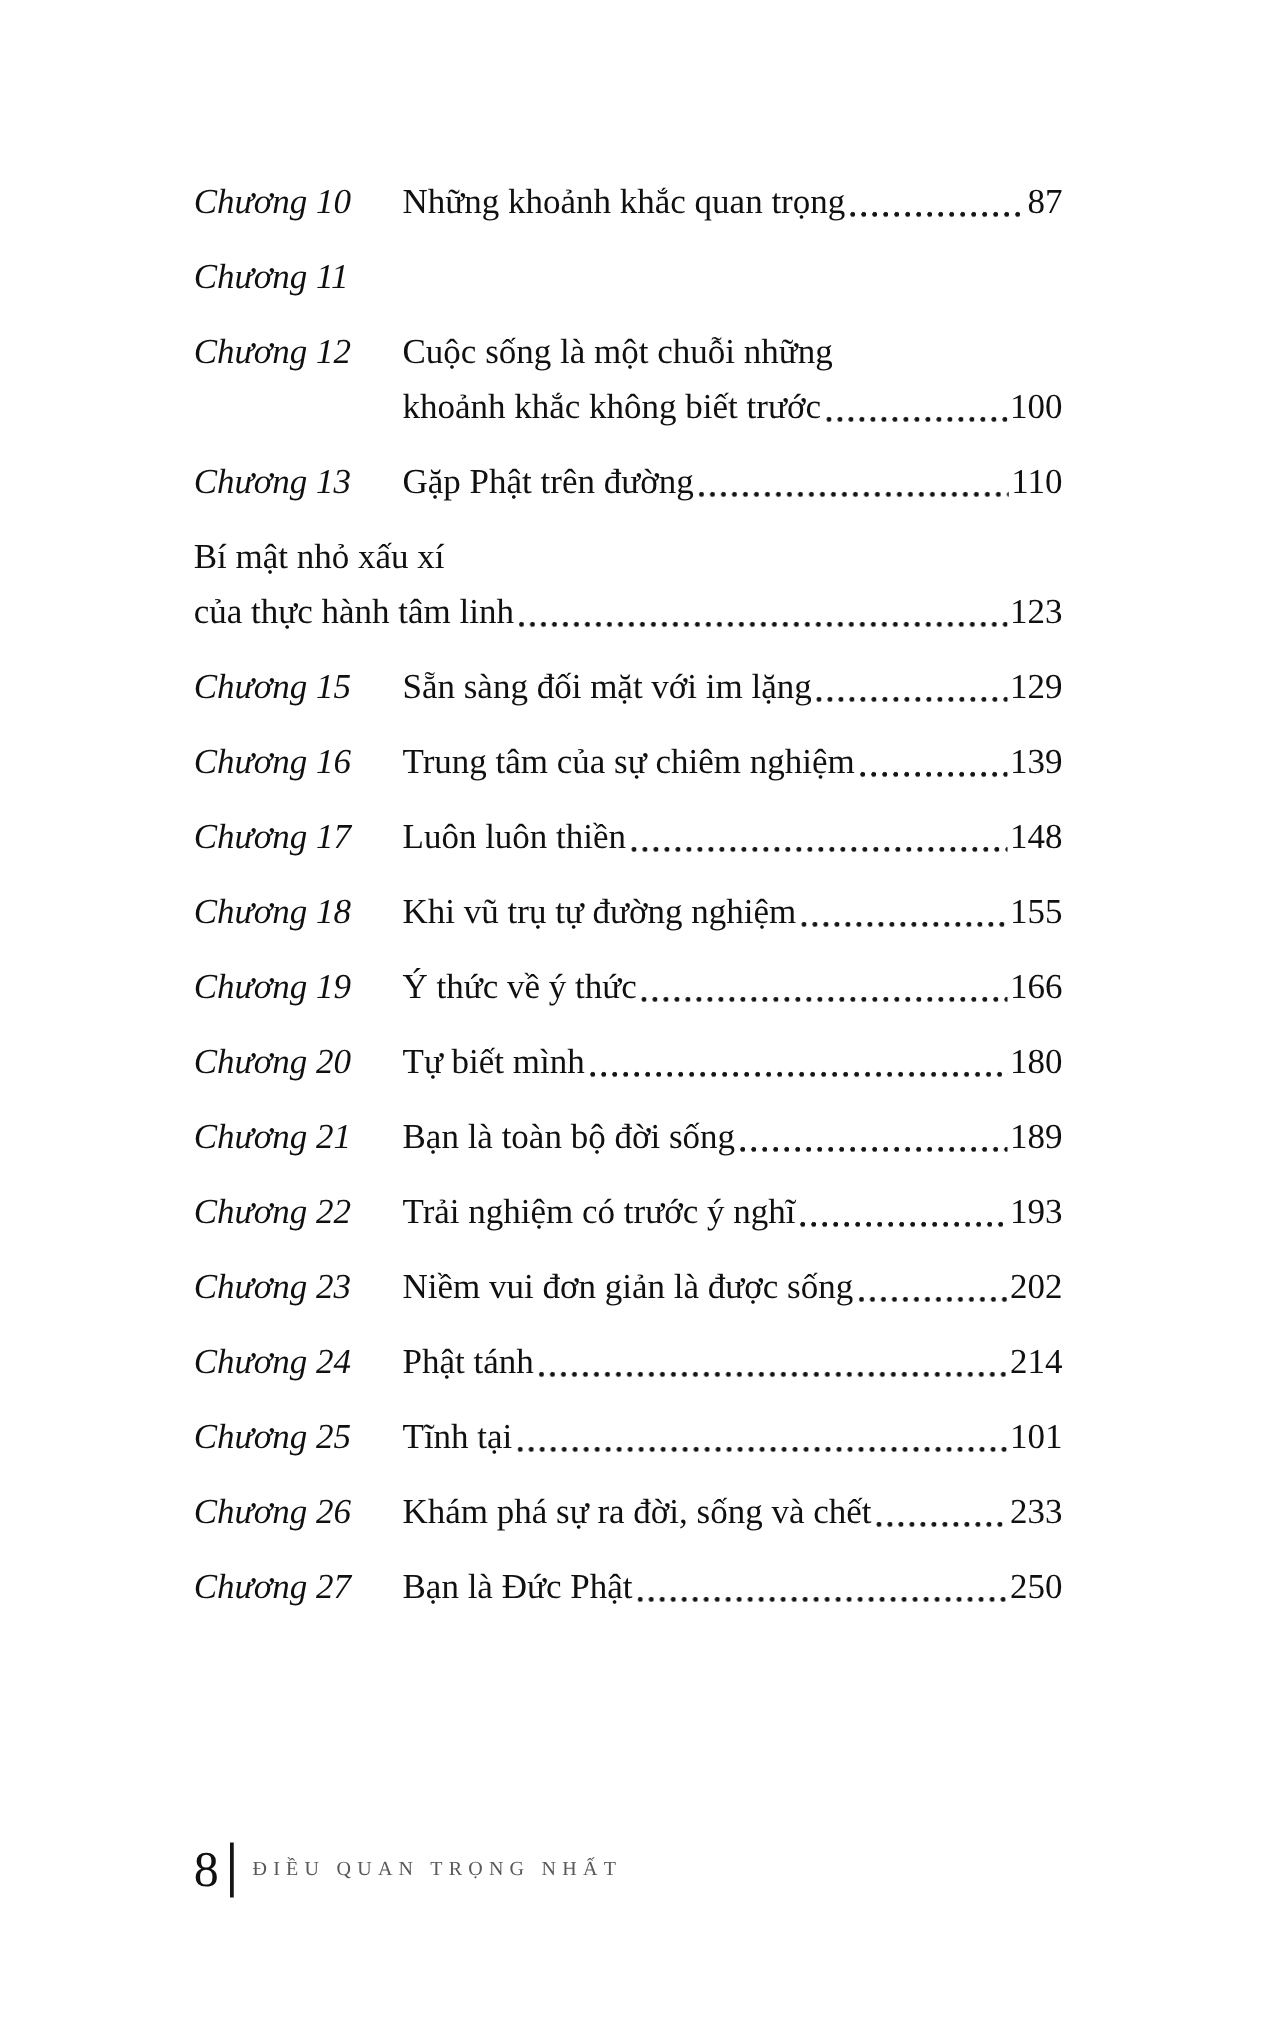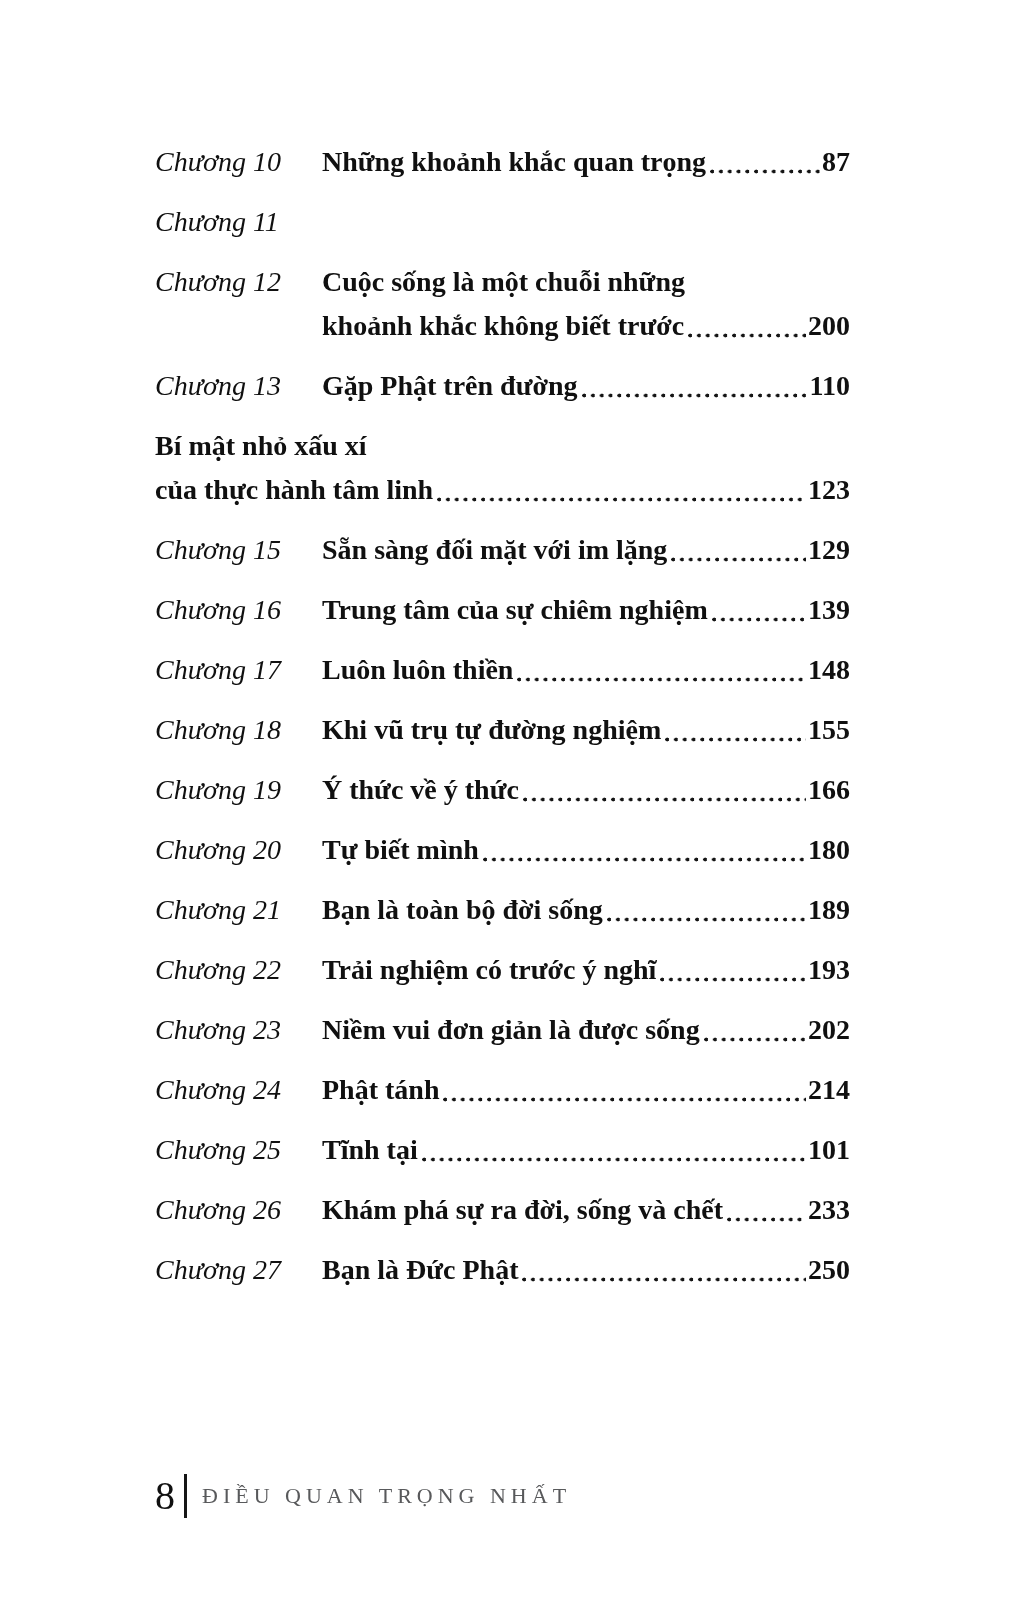--- a/index.html
+++ b/index.html
@@ -34,21 +34,20 @@
     font-style: italic;
     white-space: nowrap;
   }
   .toc-body {
     flex: 1 1 auto;
     min-width: 0;
   }
   .toc-line {
     display: flex;
     align-items: flex-start;
-    font-weight: bold;
   }
   .toc-title {
     white-space: nowrap;
   }
   .leader {
     flex: 1 1 auto;
     align-self: flex-end;
     height: 5px;
     min-width: 12px;
     margin: 0 2px 10px 4px;
@@ -72,21 +71,21 @@
     line-height: 1;
     color: #101010;
   }
   .footer-bar {
     width: 3px;
     height: 44px;
     background: #151515;
     margin: 0 15px 0 9px;
   }
   .footer-title {
-    font-size: 22px;
+    font-size: 16px;
     letter-spacing: 5px;
     color: #58595b;
     white-space: nowrap;
   }
 </style>
 </head>
 <body>
 
 <div class="page">
 
@@ -108,21 +107,21 @@
 
     <div class="toc-entry">
       <span class="chapter-label">Chương 12</span>
       <div class="toc-body">
           <div class="toc-line">
             <span class="toc-title">Cuộc sống là một chuỗi những</span>
           </div>
           <div class="toc-line">
             <span class="toc-title">khoảnh khắc không biết trước</span>
             <span class="leader"></span>
-            <span class="toc-page-num">200</span>
+            <span class="toc-page-num">100</span>
           </div>
         </div>
     </div>
 
     <div class="toc-entry">
       <span class="chapter-label">Chương 13</span>
       <div class="toc-body">
           <div class="toc-line">
             <span class="toc-title">Gặp Phật trên đường</span>
             <span class="leader"></span>

